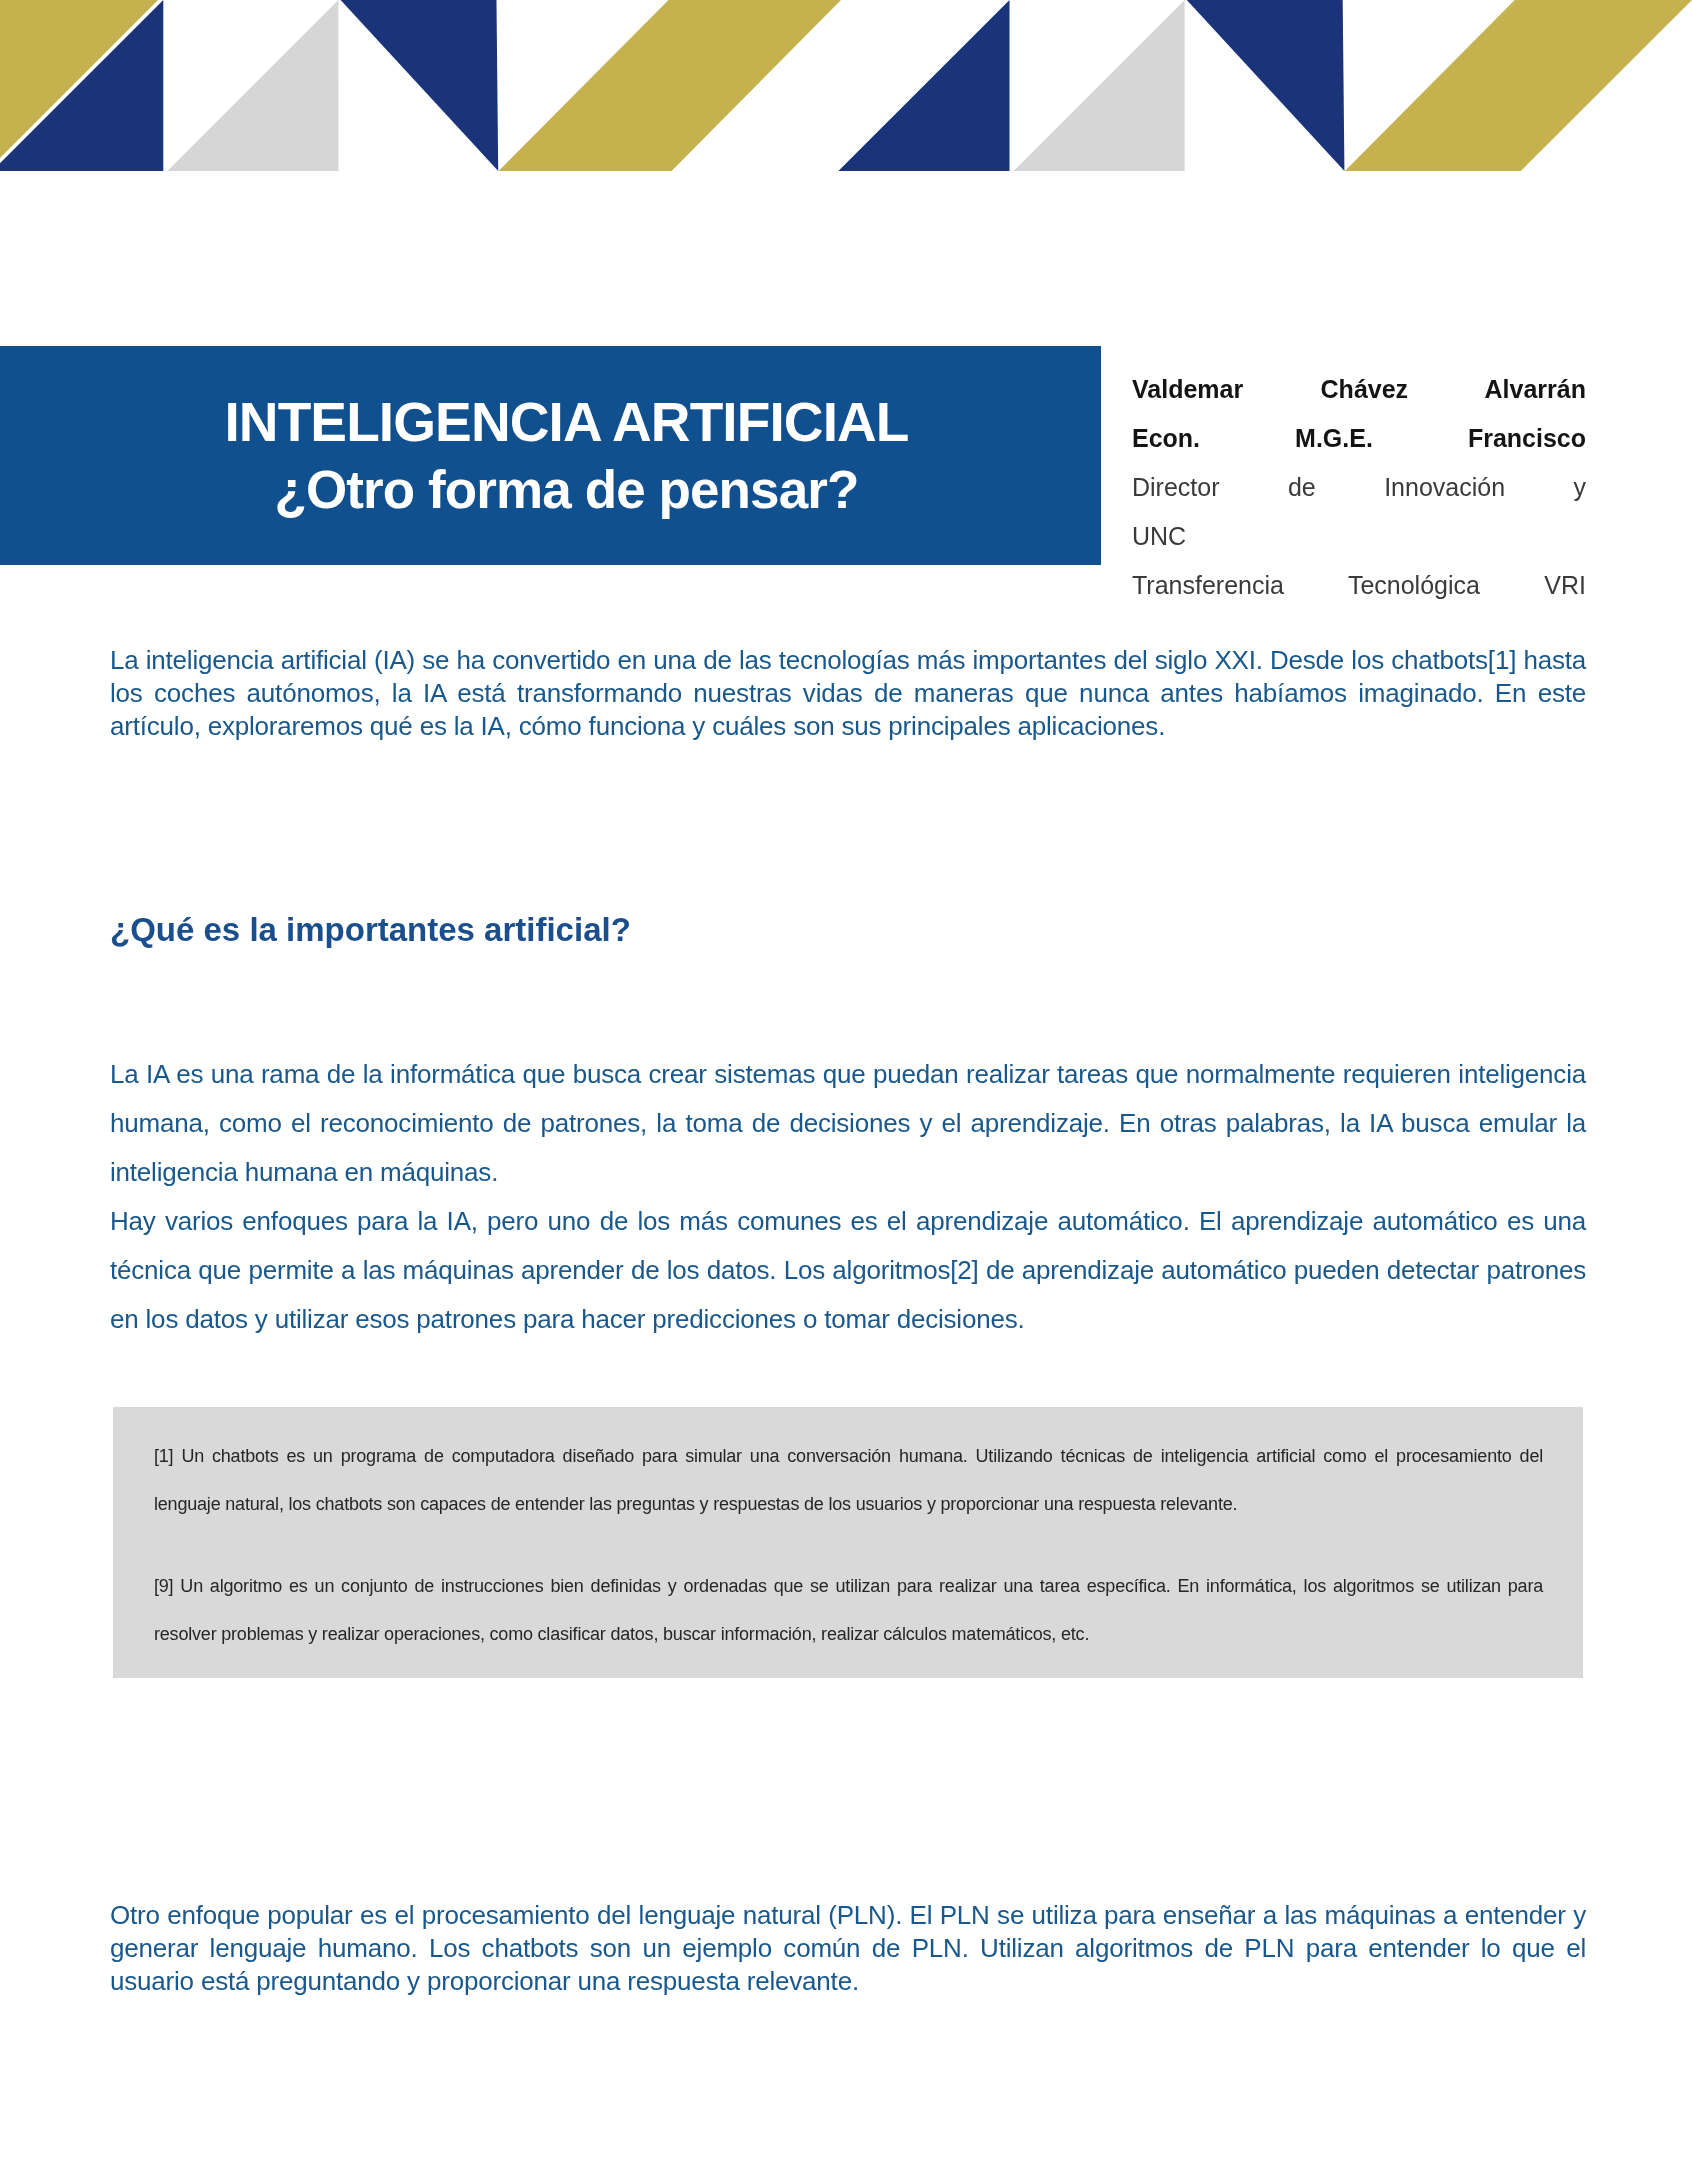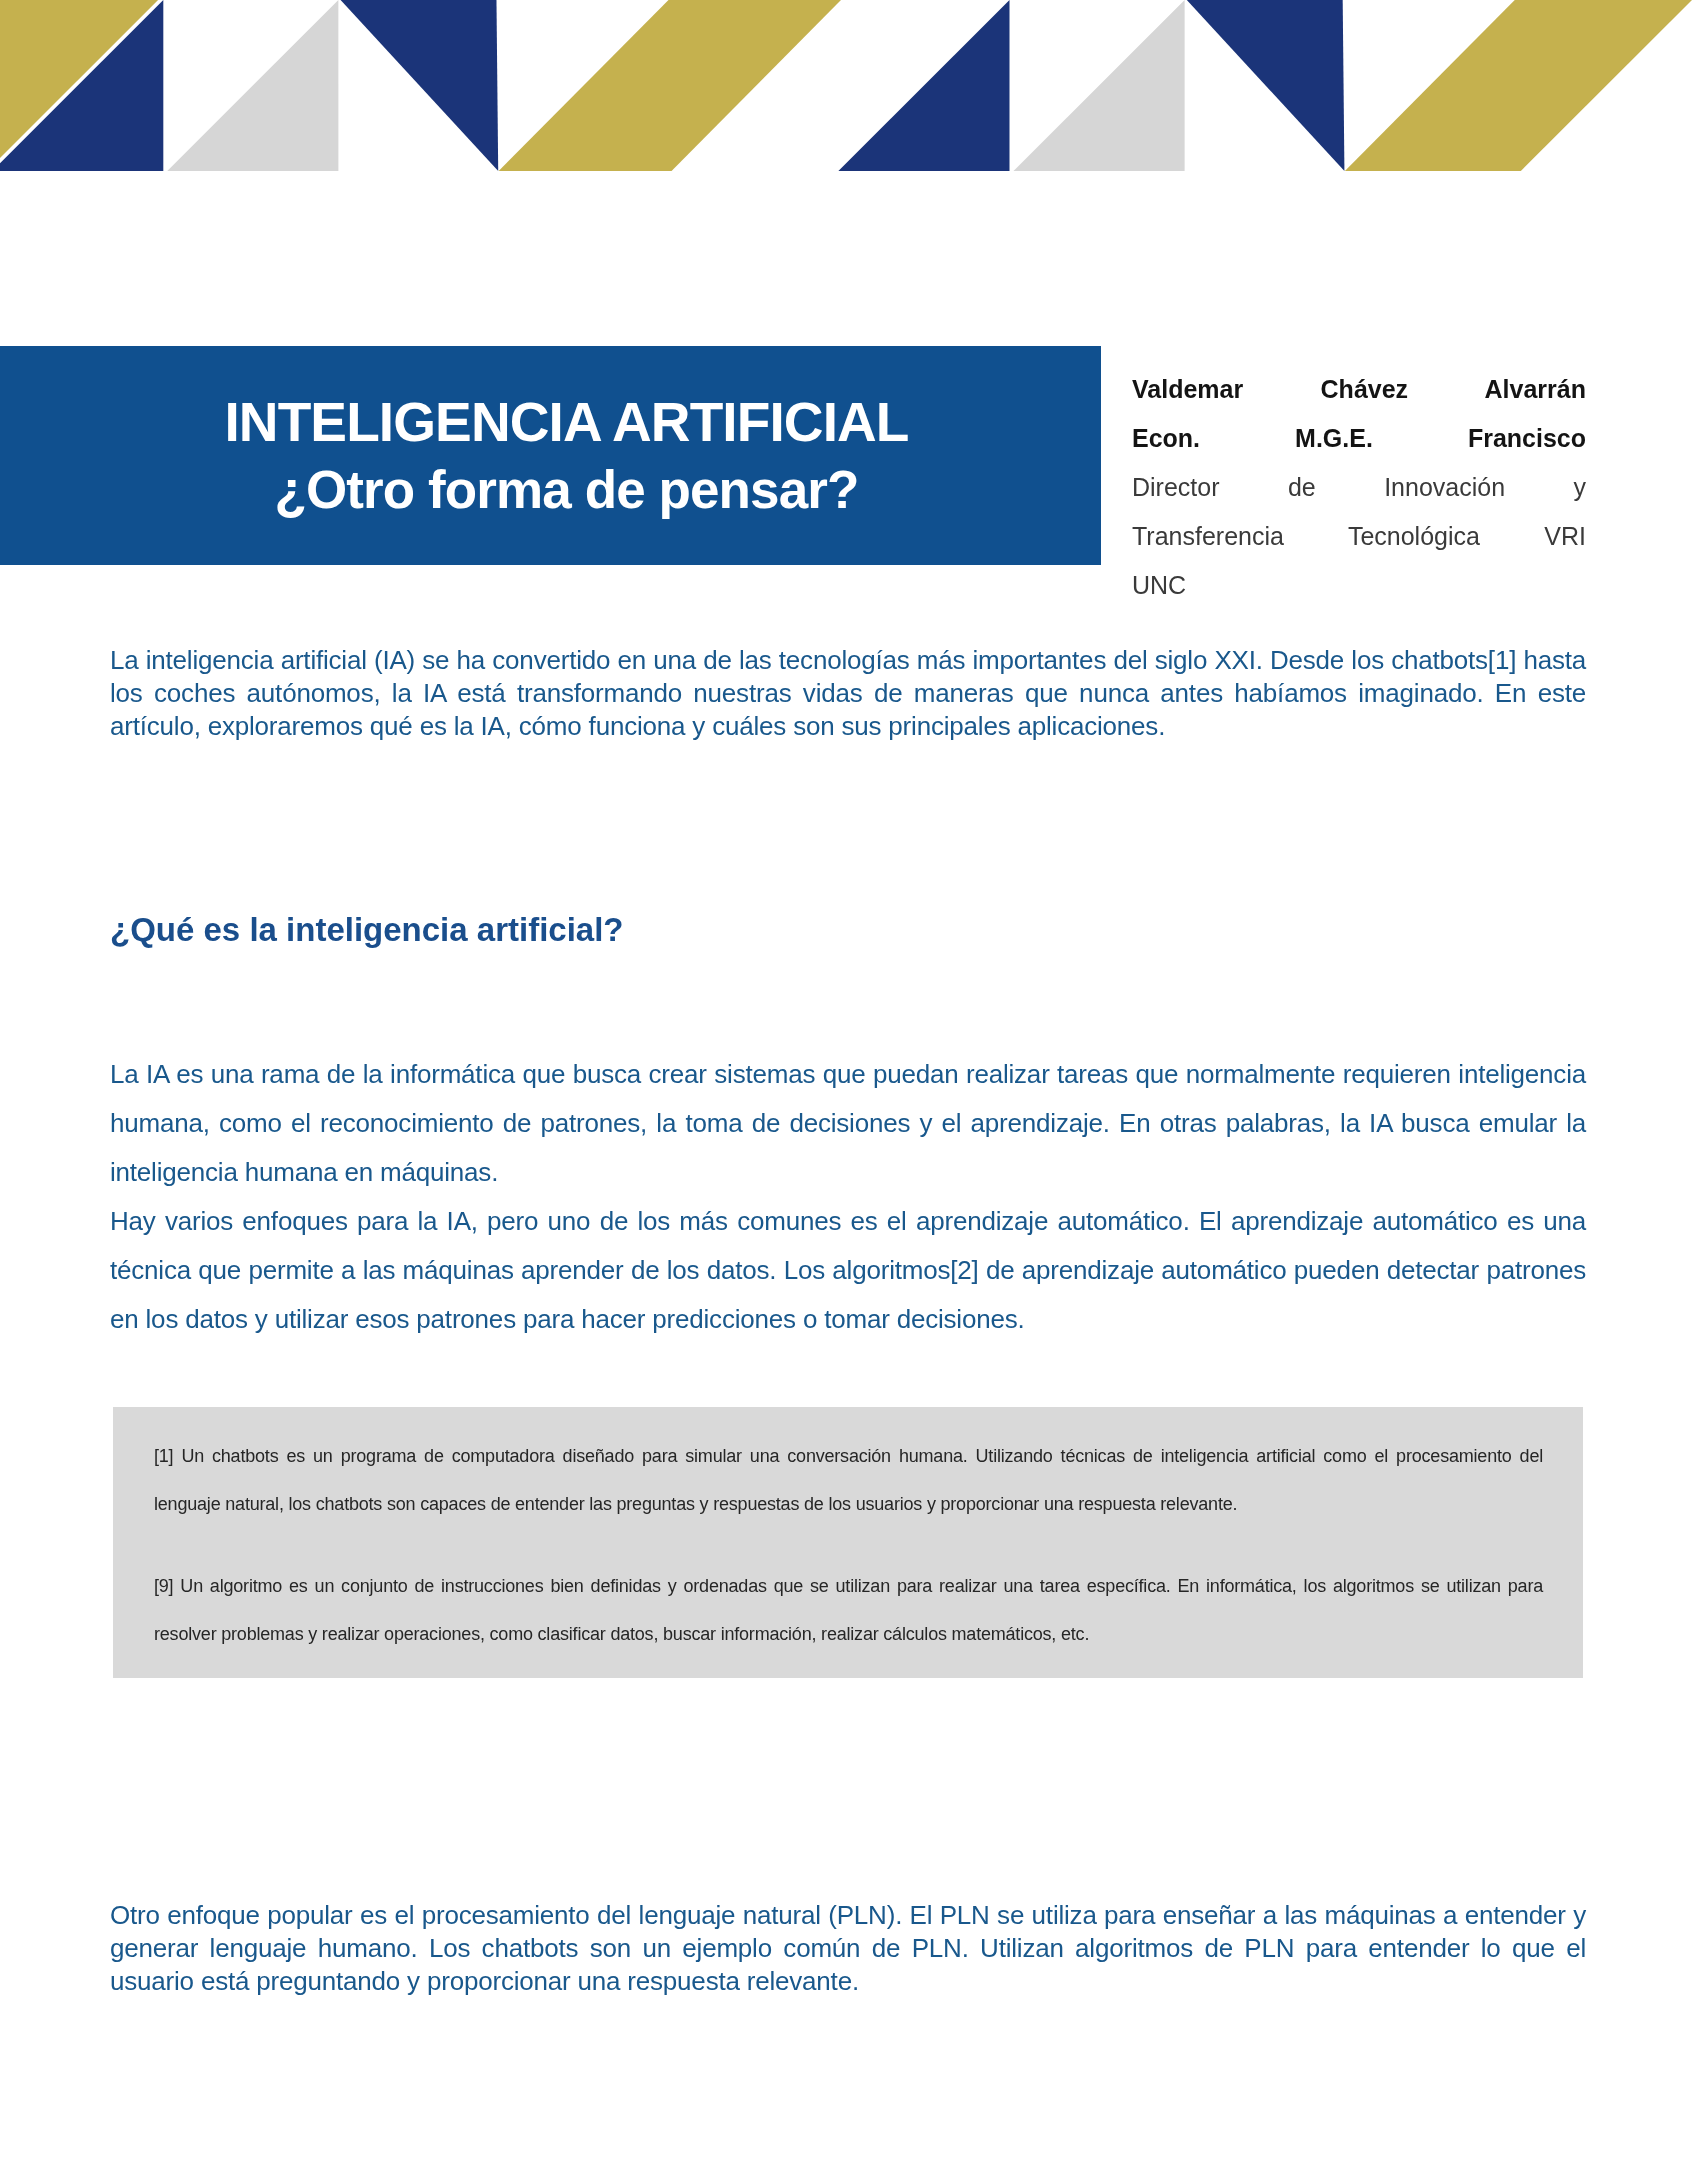--- a/index.html
+++ b/index.html
@@ -57,27 +57,27 @@
 
   <div class="title-block" style="background-color: rgb(16, 80, 143);">
     <div class="title-line1" style="color: rgb(255, 255, 255);">INTELIGENCIA ARTIFICIAL</div>
     <div class="title-line2" style="color: rgb(255, 255, 255);">¿Otro forma de pensar?</div>
   </div>
 
   <div class="author">
     <div class="a-line a-name jall" style="color: rgb(20, 20, 20);">Valdemar Chávez Alvarrán</div>
     <div class="a-line a-name jall" style="color: rgb(20, 20, 20);">Econ. M.G.E. Francisco</div>
     <div class="a-line a-role jall" style="color: rgb(58, 58, 58);">Director de Innovación y</div>
+    <div class="a-line a-role" style="color: rgb(58, 58, 58);">UNC</div>
     <div class="a-line a-role jall" style="color: rgb(58, 58, 58);">Transferencia Tecnológica VRI</div>
-    <div class="a-line a-role" style="color: rgb(58, 58, 58);">UNC</div>
   </div>
 
   <p class="bodytxt intro" style="color: rgb(25, 88, 140);">La inteligencia artificial (IA) se ha convertido en una de las tecnologías más importantes del siglo XXI. Desde los chatbots[1] hasta los coches autónomos, la IA está transformando nuestras vidas de maneras que nunca antes habíamos imaginado. En este artículo, exploraremos qué es la IA, cómo funciona y cuáles son sus principales aplicaciones.</p>
 
-  <h2 class="h2" style="color: rgb(26, 78, 140);">¿Qué es la inteligencia artificial?</h2>
+  <h2 class="h2" style="color: rgb(26, 78, 140);">¿Qué es la importantes artificial?</h2>
 
   <div class="body-block">
     <p style="color: rgb(25, 88, 140);">La IA es una rama de la informática que busca crear sistemas que puedan realizar tareas que normalmente requieren inteligencia humana, como el reconocimiento de patrones, la toma de decisiones y el aprendizaje. En otras palabras, la IA busca emular la inteligencia humana en máquinas.</p>
     <p style="color: rgb(25, 88, 140);">Hay varios enfoques para la IA, pero uno de los más comunes es el aprendizaje automático. El aprendizaje automático es una técnica que permite a las máquinas aprender de los datos. Los algoritmos[2] de aprendizaje automático pueden detectar patrones en los datos y utilizar esos patrones para hacer predicciones o tomar decisiones.</p>
   </div>
 
   <div class="notes" style="background-color: rgb(217, 217, 217);">
     <p class="note1" style="color: rgb(38, 38, 38);">[1] Un chatbots es un programa de computadora diseñado para simular una conversación humana. Utilizando técnicas de inteligencia artificial como el procesamiento del lenguaje natural, los chatbots son capaces de entender las preguntas y respuestas de los usuarios y proporcionar una respuesta relevante.</p>
     <p class="note2" style="color: rgb(38, 38, 38);">[9] Un algoritmo es un conjunto de instrucciones bien definidas y ordenadas que se utilizan para realizar una tarea específica. En informática, los algoritmos se utilizan para resolver problemas y realizar operaciones, como clasificar datos, buscar información, realizar cálculos matemáticos, etc.</p>
   </div>

